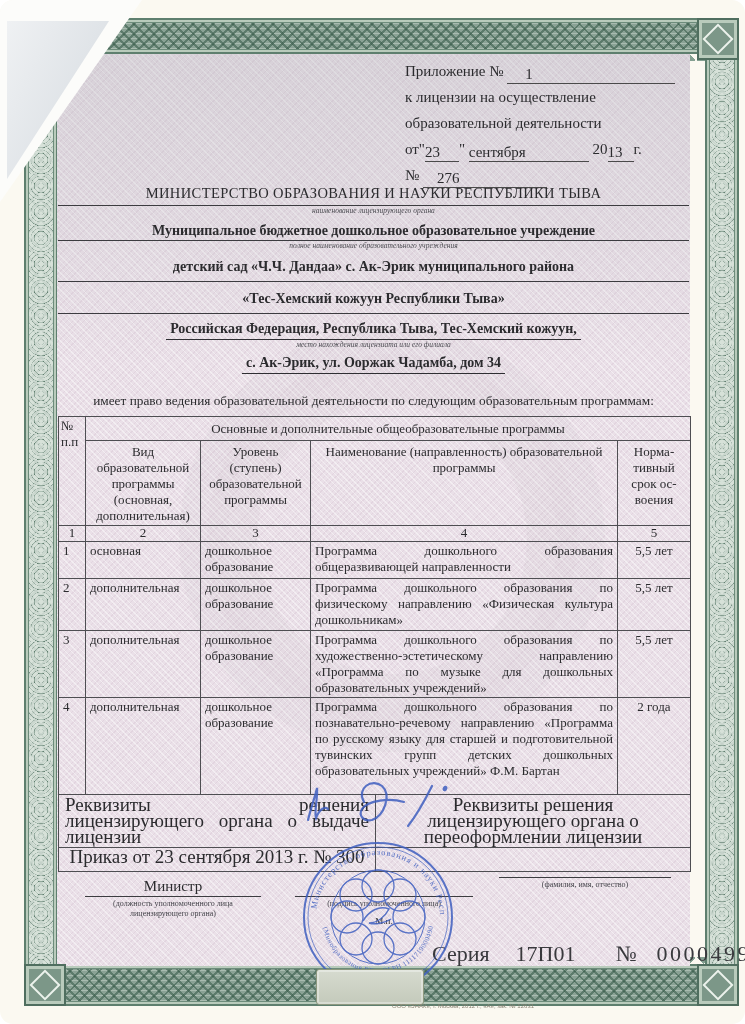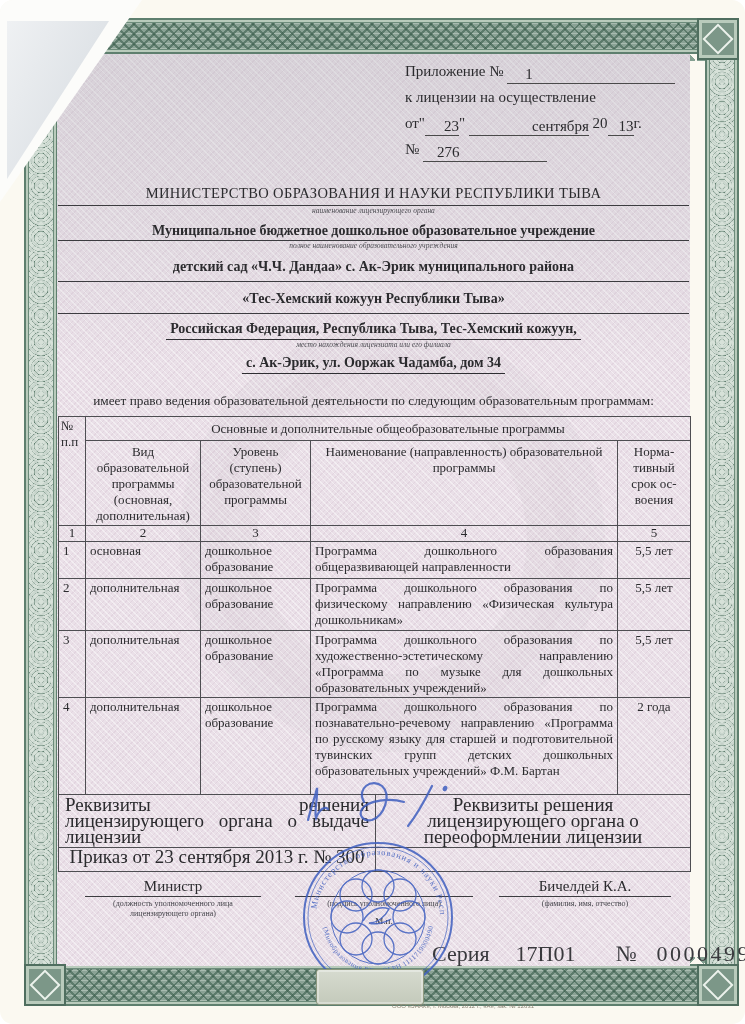--- a/index.html
+++ b/index.html
@@ -60,21 +60,21 @@
   }
   .watermark{
     position:absolute;left:150px;top:300px;width:330px;height:330px;border-radius:50%;
     border:20px solid rgba(140,130,145,.07);
     box-shadow:0 0 0 28px rgba(140,130,145,.045), inset 0 0 0 30px rgba(140,130,145,.05);
     z-index:0;
   }
   
   .hdr{position:absolute;left:348px;top:4px;width:282px;font-size:15px;line-height:26px;z-index:2;}
   .hdr .row{white-space:nowrap;}
-  .fill{display:inline-block;border-bottom:1px solid #4a4a4a;text-align:right;vertical-align:bottom;line-height:18px;}
+  .fill{display:inline-block;border-bottom:1px solid #4a4a4a;text-align:left;vertical-align:bottom;line-height:18px;}
   .f-app{width:150px;text-align:left;padding-left:18px;}
   .f-day{width:34px;} .f-month{width:120px;} .f-year{width:26px;} .f-num{width:110px;text-align:left;padding-left:14px;}
   
   .center-col{position:absolute;left:0;right:0;top:130px;z-index:2;}
   .rule{border-bottom:1px solid #3c3c40;height:0;margin:0 1px;}
   .caption{font-size:7.5px;font-style:italic;text-align:center;color:#4c4c52;line-height:10px;}
   .ctr{text-align:center;}
   .authority-name{font-size:14.5px;letter-spacing:.4px;line-height:18px;margin-bottom:3px;}
   .b15{font-weight:bold;font-size:14px;line-height:19px;}
   .u-inline{display:inline-block;border-bottom:1.3px solid #2e2e32;padding:0 4px 1px 4px;}
@@ -142,20 +142,21 @@
 
   <div class="inner">
     <div class="watermark"></div>
 
     <div class="hdr">
       <div class="row">
         <span>Приложение №</span>
         <span class="fill f-app">1</span>
       </div>
       <div class="row">к лицензии  на осуществление</div>
+      <div class="row">образовательной деятельности</div>
       <div class="row">
         <span>от</span><span>"</span><span class="fill f-day">23</span><span>"</span>
         <span class="fill f-month">сентября</span>
         <span>20</span><span class="fill f-year">13</span><span>г.</span>
       </div>
       <div class="row">
         <span>№</span>
         <span class="fill f-num">276</span>
       </div>
     </div>
@@ -264,21 +265,20 @@
           <div class="sig-cap">(подпись уполномоченного лица)</div>
           <div class="mp">М.п.</div>
         </div>
         <div class="sig-col s-left">
           <div class="sig-name">Министр</div>
           <div class="sig-line" style="margin:0 18px;"></div>
           <div class="sig-cap">(должность уполномоченного лица</div>
           <div class="sig-cap" style="margin-top:0;">лицензирующего органа)</div>
         </div>
         <div class="sig-col s-right">
-          <div class="sig-name">Бичелдей К.А.</div>
           <div class="sig-line" style="margin:0 10px;"></div>
           <div class="sig-cap">(фамилия, имя, отчество)</div>
         </div>
       </div>
     </div>
   </div>
 
   <svg class="ink" width="180" height="62" viewBox="0 0 180 62">
     <g fill="none" stroke="#3f5fc0" stroke-width="2.2" stroke-linecap="round" opacity="0.85">
       <path d="M22,44 C26,28 30,18 31,12 C32,20 28,36 30,42 C33,34 38,30 42,33"></path>

